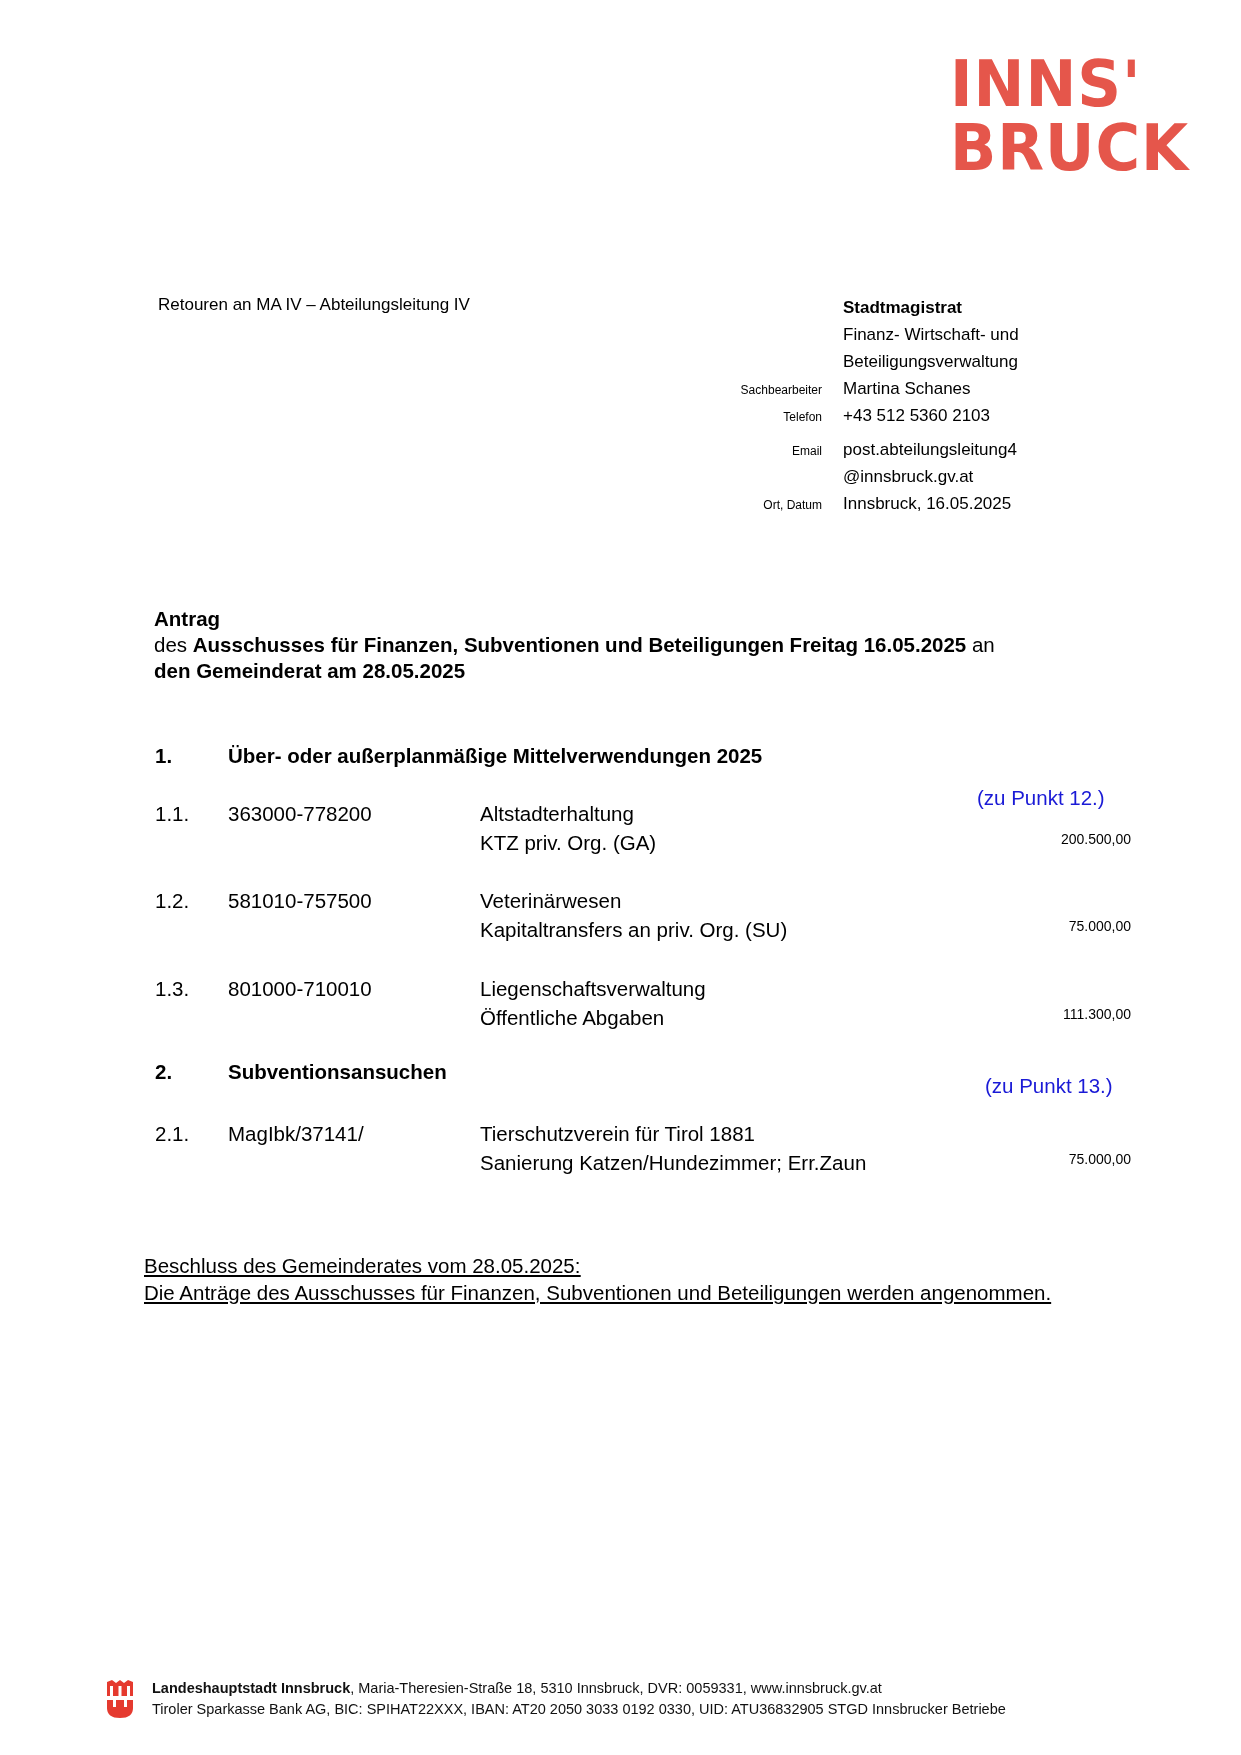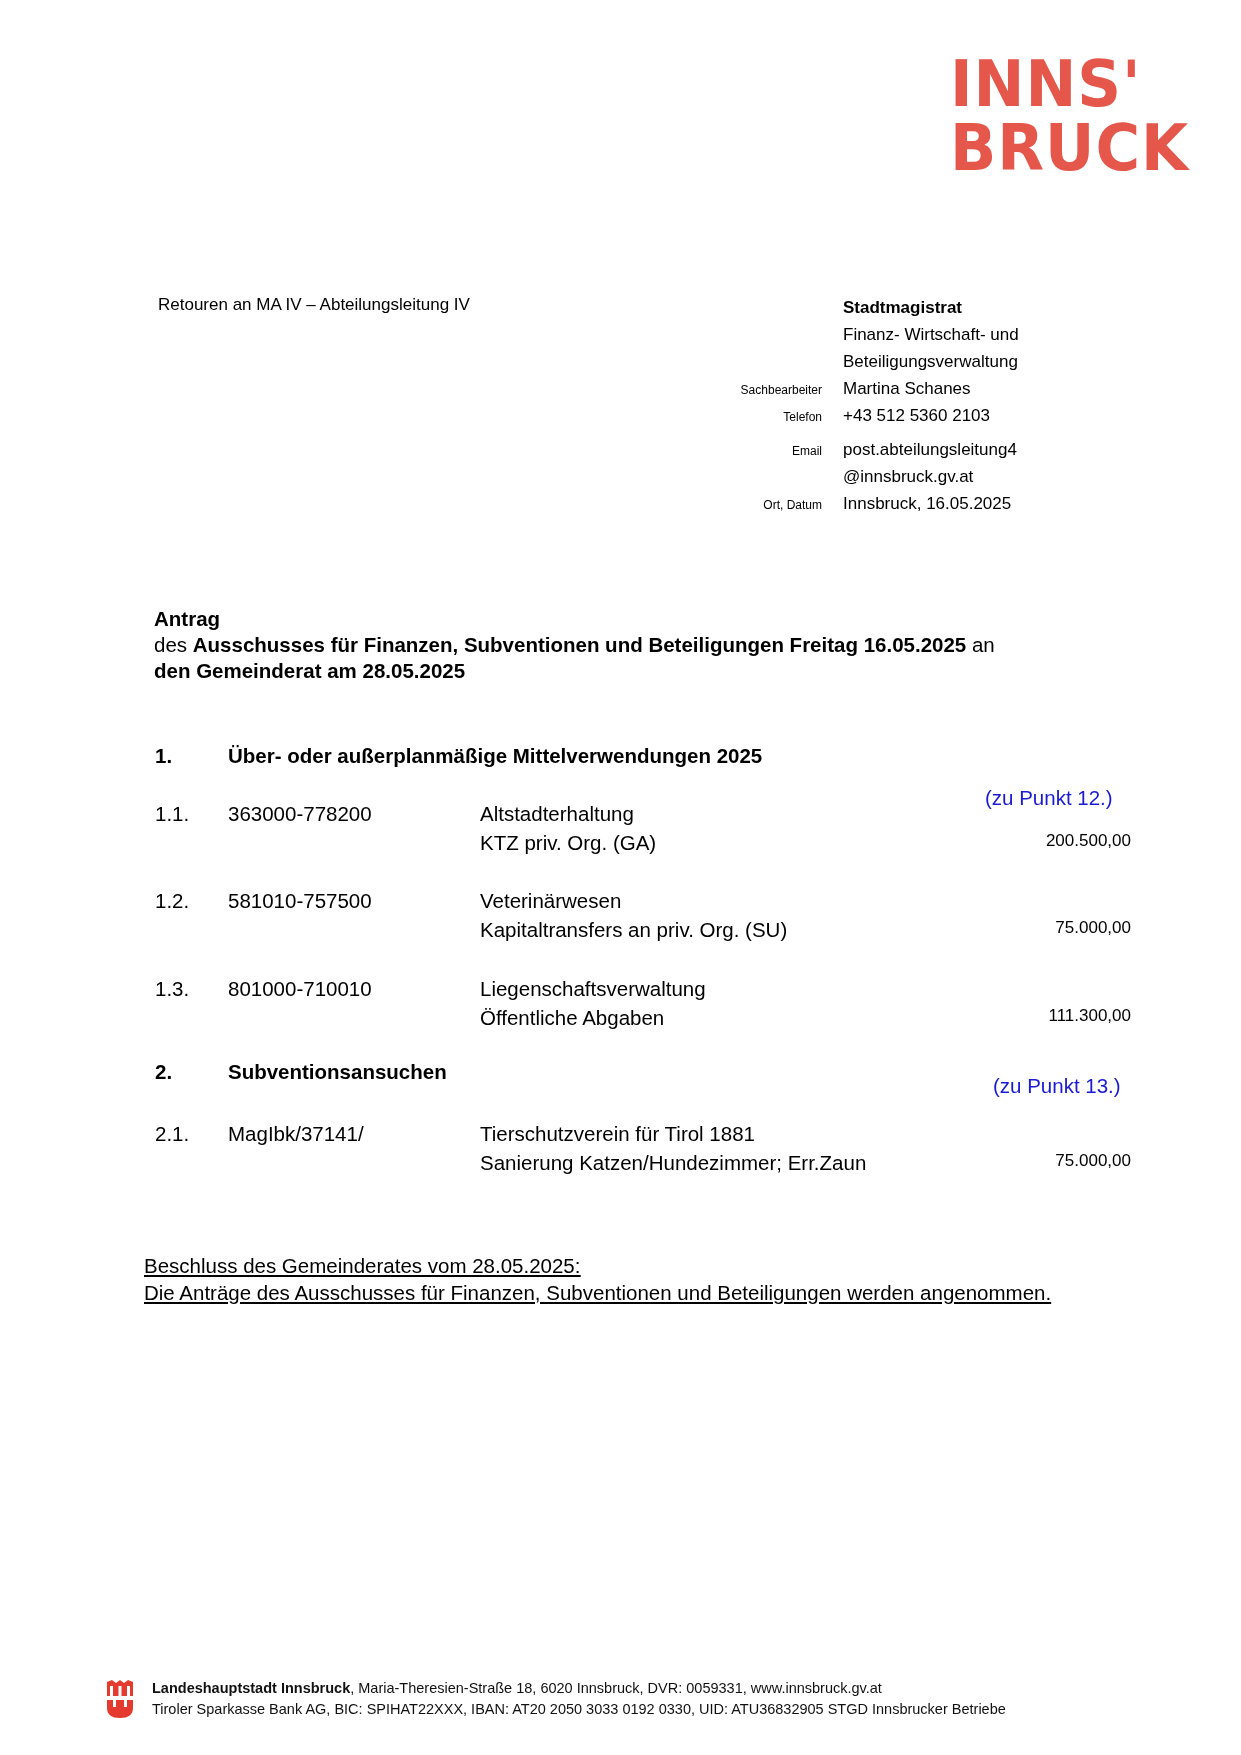--- a/index.html
+++ b/index.html
@@ -21,22 +21,22 @@
   .s-val.bold { font-weight: bold; }
 
   .title { position: absolute; left: 154px; top: 606px; font-size: 20.5px; line-height: 26px; }
   .title b { font-weight: bold; }
 
   .sec-num { position: absolute; left: 155px; font-weight: bold; font-size: 20.5px; }
   .sec-title { position: absolute; left: 228px; font-weight: bold; font-size: 20.5px; }
   .item-num { position: absolute; left: 155px; font-size: 20.5px; }
   .item-code { position: absolute; left: 228px; font-size: 20.5px; }
   .item-desc { position: absolute; left: 480px; font-size: 20.5px; line-height: 29px; }
-  .item-amount { position: absolute; right: 110px; font-size: 17px; text-align: right; margin-left: 39px; }
-  .ref { position: absolute; color: #1a1ad6; font-size: 20.5px; margin-left: 8px; }
+  .item-amount { position: absolute; right: 110px; font-size: 14px; text-align: right; margin-left: 39px; }
+  .ref { position: absolute; color: #1a1ad6; font-size: 20.5px; }
 
   .decision { position: absolute; left: 144px; top: 1252px; font-size: 20.5px; line-height: 27px; text-decoration: underline; }
   .decision .u { text-decoration: underline; }
 
   .footer { position: absolute; left: 107px; top: 1680px; }
   .footer-icon { position: absolute; left: 0; top: 0; width: 26px; height: 38px; }
   .footer-text { position: absolute; left: 45px; top: -2px; font-size: 14.5px; line-height: 21px; white-space: nowrap; color: #111; }
   .footer-text b { font-weight: bold; }
 </style>
 </head>
@@ -139,16 +139,16 @@
   <svg class="footer-icon" viewBox="0 0 26 38">
     <path d="M0 2 L5 0 L9 3 L13 0 L17 3 L21 0 L26 2 L26 16 L0 16 Z" fill="#e53a2f"></path>
     <rect x="3" y="6" width="3" height="10" fill="#fff"></rect>
     <rect x="11.5" y="6" width="3" height="10" fill="#fff"></rect>
     <rect x="20" y="6" width="3" height="10" fill="#fff"></rect>
     <path d="M0 20 L26 20 L26 28 Q26 38 13 38 Q0 38 0 28 Z" fill="#e53a2f"></path>
     <rect x="6" y="20" width="3" height="7" fill="#fff"></rect>
     <rect x="17" y="20" width="3" height="7" fill="#fff"></rect>
   </svg>
   <div class="footer-text">
-    <div><b>Landeshauptstadt Innsbruck</b><span>, Maria-Theresien-Straße 18, 6020 Innsbruck, DVR: 0059331, www.innsbruck.gv.at</span></div>
+    <div><b>Landeshauptstadt Innsbruck</b><span>, Maria-Theresien-Straße 18, 5310 Innsbruck, DVR: 0059331, www.innsbruck.gv.at</span></div>
     <div>Tiroler Sparkasse Bank AG, BIC: SPIHAT22XXX, IBAN: AT20 2050 3033 0192 0330, UID: ATU36832905 STGD Innsbrucker Betriebe</div>
   </div>
 </div>
 
 </body></html>

